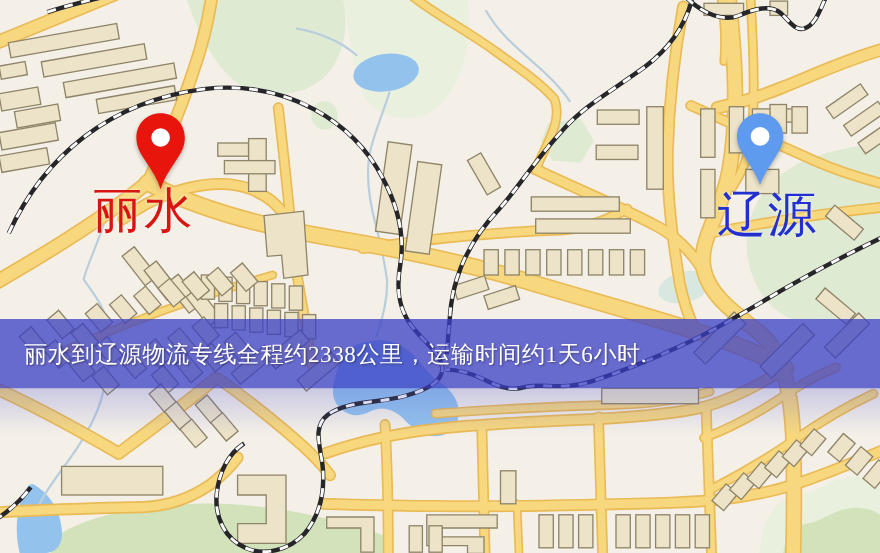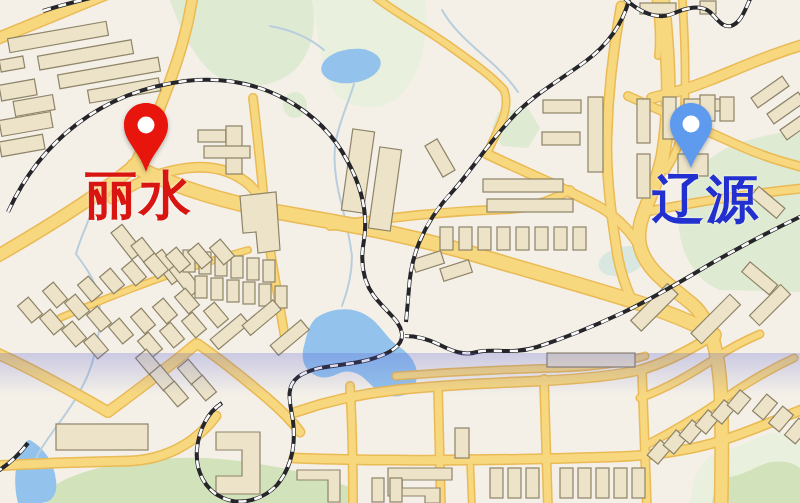--- a/index.html
+++ b/index.html
@@ -13,21 +13,21 @@
   .water{fill:var(--water,#93c3ec);stroke:none;}
   .stream{stroke:var(--stream,#b9cedd);fill:none;stroke-width:2;stroke-linecap:round;}
   .road-c{stroke:var(--road-casing,#eaba55);fill:none;stroke-linecap:round;}
   .road-f{stroke:var(--road-fill,#f7d87f);fill:none;stroke-linecap:round;}
   .bld{fill:var(--building-fill,#ece3c8);stroke:var(--building-stroke,#8e8468);stroke-width:1.2;}
   .rail-b{stroke:var(--rail-dark,#26262a);stroke-width:4;fill:none;}
   .rail-w{stroke:var(--rail-light,#fbfbfb);stroke-width:2.6;fill:none;stroke-dasharray:8 8;}
   .pin-g{filter:drop-shadow(0 2px 2px rgba(40,40,40,.35));}
   .pin0{fill:var(--pin-0,#e8150d);}
   .pin1{fill:var(--pin-1,#5e9bee);}
-  .city-label{position:absolute;font-weight:700;font-size:52px;line-height:1;
+  .city-label{position:absolute;font-weight:400;font-size:44px;line-height:1;
               letter-spacing:2px;text-shadow:0 0 3px rgba(255,255,255,.75);white-space:nowrap;}
   #label0{left:85px;top:170px;color:var(--label-0,#d91511);}
   #label1{left:652px;top:174px;color:var(--label-1,#2230d0);}
   #route-banner{position:absolute;left:0;top:290px;width:800px;height:63px;
                 background:var(--banner-bg,rgba(58,63,198,.75));
                 display:flex;align-items:center;}
   #route-banner span{color:var(--banner-fg,#fff);font-size:21px;letter-spacing:.5px;
                 padding-left:22px;text-shadow:1px 1px 2px rgba(0,0,0,.4);white-space:nowrap;}
   #banner-fade{position:absolute;left:0;top:353px;width:800px;height:42px;pointer-events:none;
                 background:linear-gradient(rgba(80,86,210,.25),rgba(80,86,210,0));}
@@ -332,15 +332,18 @@
     </g>
     <g class="pin-g" transform="translate(691,168)">
       <path class="pin1" d="M0,0 C-4,-11 -9,-17 -13,-24 C-19,-33 -21,-38 -21,-44 C-21,-56 -11,-65 0,-65 C11,-65 21,-56 21,-44 C21,-38 19,-33 13,-24 C9,-17 4,-11 0,0 Z"></path>
       <circle cx="0" cy="-44" r="8.5" fill="#ffffff"></circle>
     </g>
   </svg>
 
   <div id="label0" class="city-label">丽水</div>
   <div id="label1" class="city-label">辽源</div>
 
+  <div id="route-banner">
+    <span>丽水到辽源物流专线全程约2338公里，运输时间约1天6小时.</span>
+  </div>
   <div id="banner-fade"></div>
 
 </div>
 
 </body></html>

